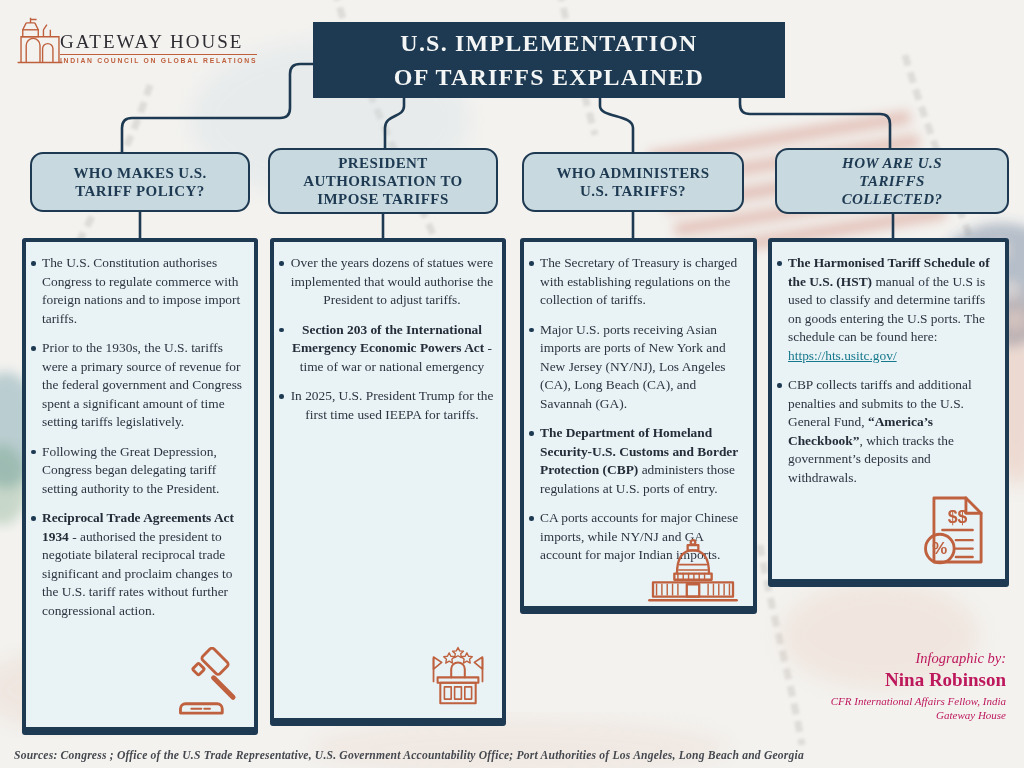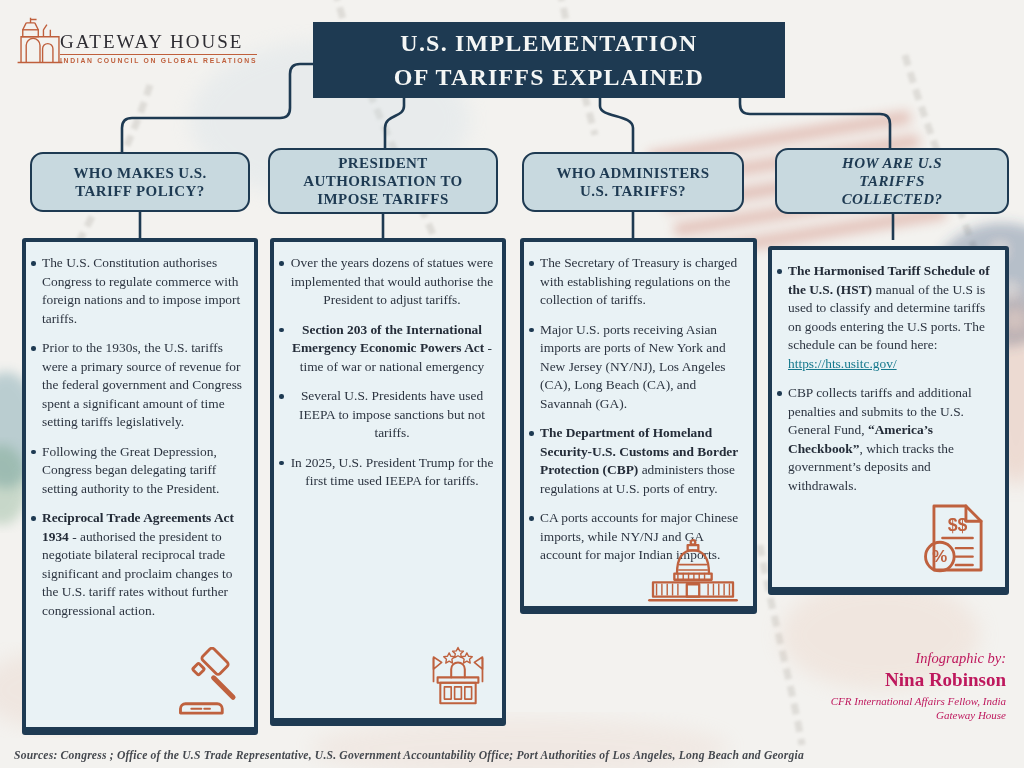--- a/index.html
+++ b/index.html
@@ -42,21 +42,21 @@
 
   
   .content-box{
     position:absolute;z-index:3;box-sizing:border-box;
     background:#e9f2f5;border:4px solid #1e3a52;border-bottom-width:8px;border-radius:3px;
     padding:12px 8px 0 3px;
   }
   #c1{left:22px;top:238px;width:236px;height:497px;}
   #c2{left:270px;top:238px;width:236px;height:488px;text-align:center;}
   #c3{left:520px;top:238px;width:237px;height:376px;}
-  #c4{left:768px;top:246px;width:241px;height:349px;}
+  #c4{left:768px;top:238px;width:241px;height:349px;}
 
   ul.bullets{list-style:none;margin:0;padding:0;}
   ul.bullets li{
     position:relative;padding-left:13px;margin-bottom:11px;
     font-size:13.4px;line-height:1.38;color:#2c3440;
   }
   ul.bullets li::before{
     content:'';position:absolute;left:2px;top:7px;width:4.5px;height:4.5px;
     background:#1e3a52;border-radius:50%;
   }
@@ -195,21 +195,20 @@
       <path d="M16 76 h44 a7 7 0 0 1 7 7 v6 H9 v-6 a7 7 0 0 1 7-7 z"></path>
       <path d="M24 83 h14 M42 83 h8" stroke-width="2.6"></path>
     </g>
   </svg>
 </div>
 
 <div class="content-box" id="c2">
   <ul class="bullets">
       <li><span>Over the years dozens of statues were implemented that would authorise the President to adjust tariffs.</span></li>
       <li><b>Section 203 of the International Emergency Economic Powers Act</b><span> - time of war or national emergency</span></li>
-      <li><span>Several U.S. Presidents have used IEEPA to impose sanctions but not tariffs.</span></li>
       <li><span>In 2025, U.S. President Trump for the first time used IEEPA for tariffs.</span></li>
     </ul>
   <svg class="box-icon" id="icon-desk" viewBox="0 0 100 100">
     <g stroke="#bf613e" fill="none" stroke-width="3" stroke-linejoin="round" stroke-linecap="round">
       <path d="M37 16 l2.5 5 5.5.6 -4 3.8 1 5.6 -5-2.8 -5 2.8 1-5.6 -4-3.8 5.5-.6 z" stroke-width="2"></path>
       <path d="M50 8 l2.5 5 5.5.6 -4 3.8 1 5.6 -5-2.8 -5 2.8 1-5.6 -4-3.8 5.5-.6 z" stroke-width="2"></path>
       <path d="M63 16 l2.5 5 5.5.6 -4 3.8 1 5.6 -5-2.8 -5 2.8 1-5.6 -4-3.8 5.5-.6 z" stroke-width="2"></path>
       <path d="M40 52 V40 a10 10 0 0 1 20 0 V52"></path>
       <rect x="20" y="52" width="60" height="8"></rect>
       <rect x="24" y="60" width="52" height="30"></rect>

